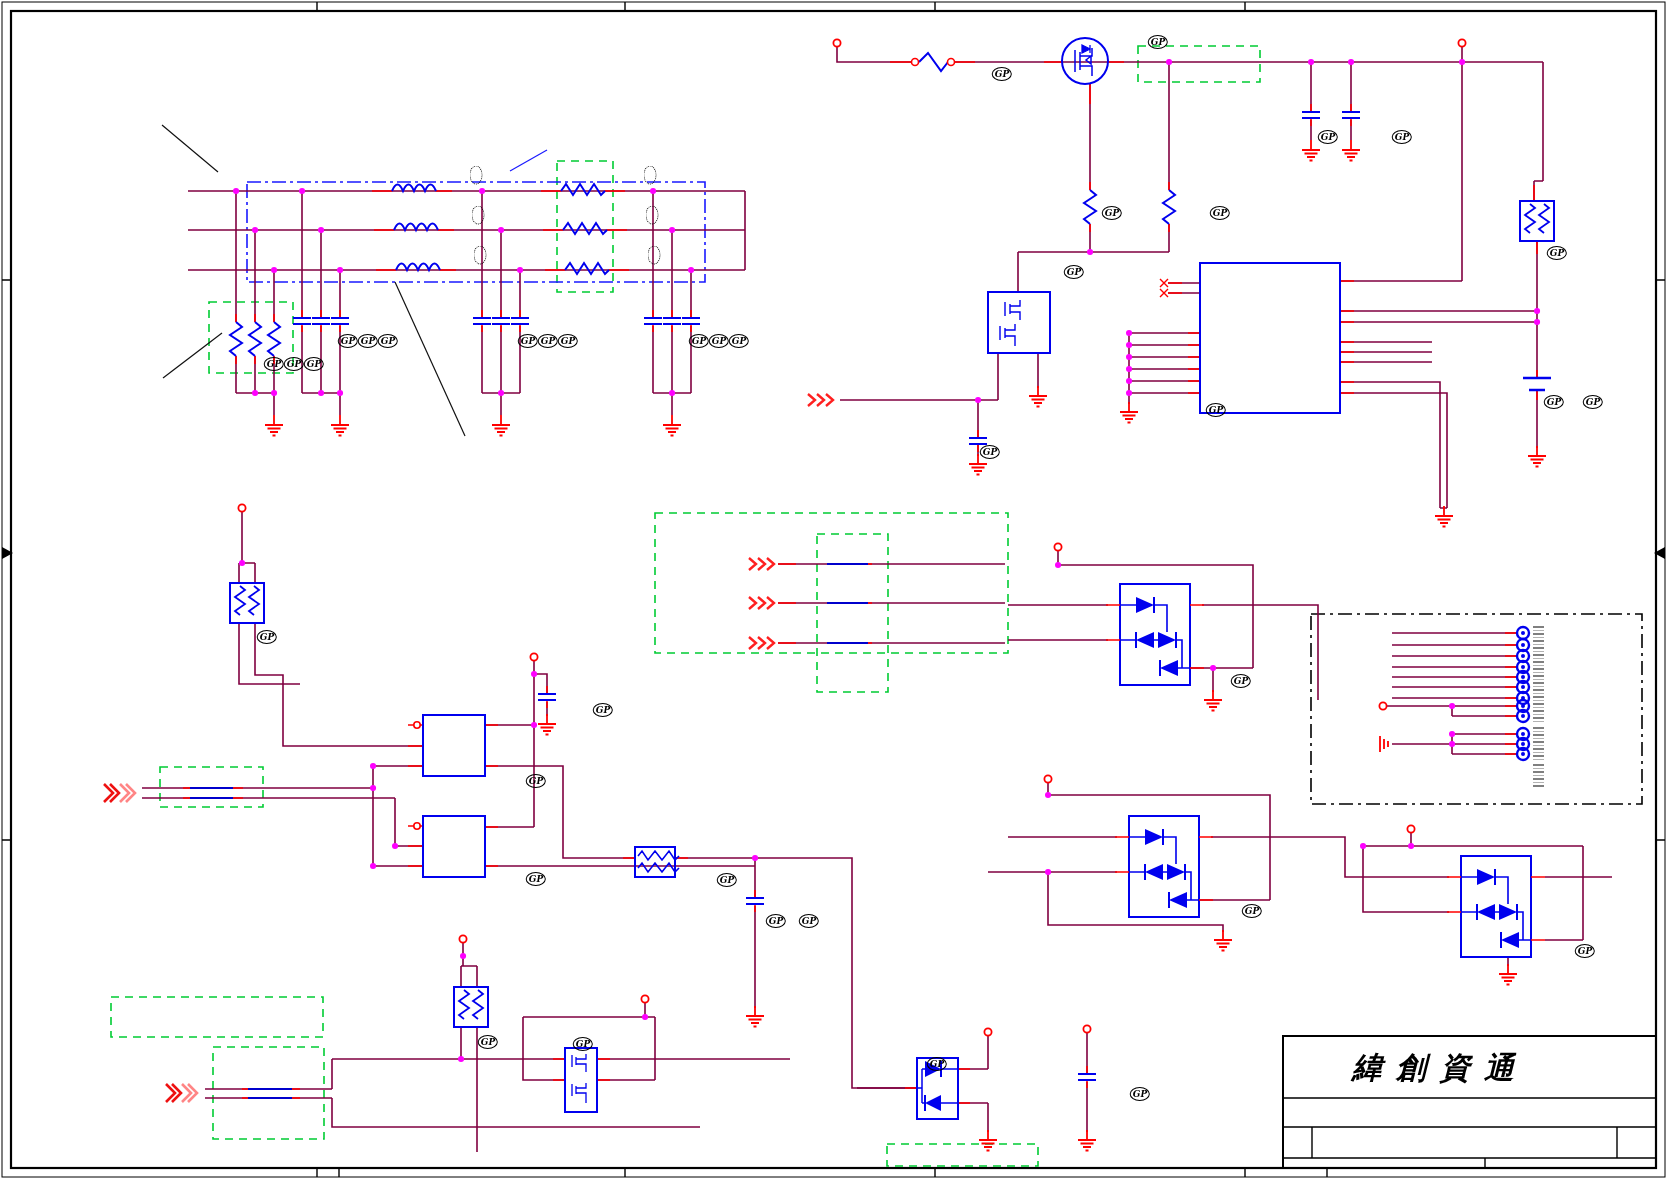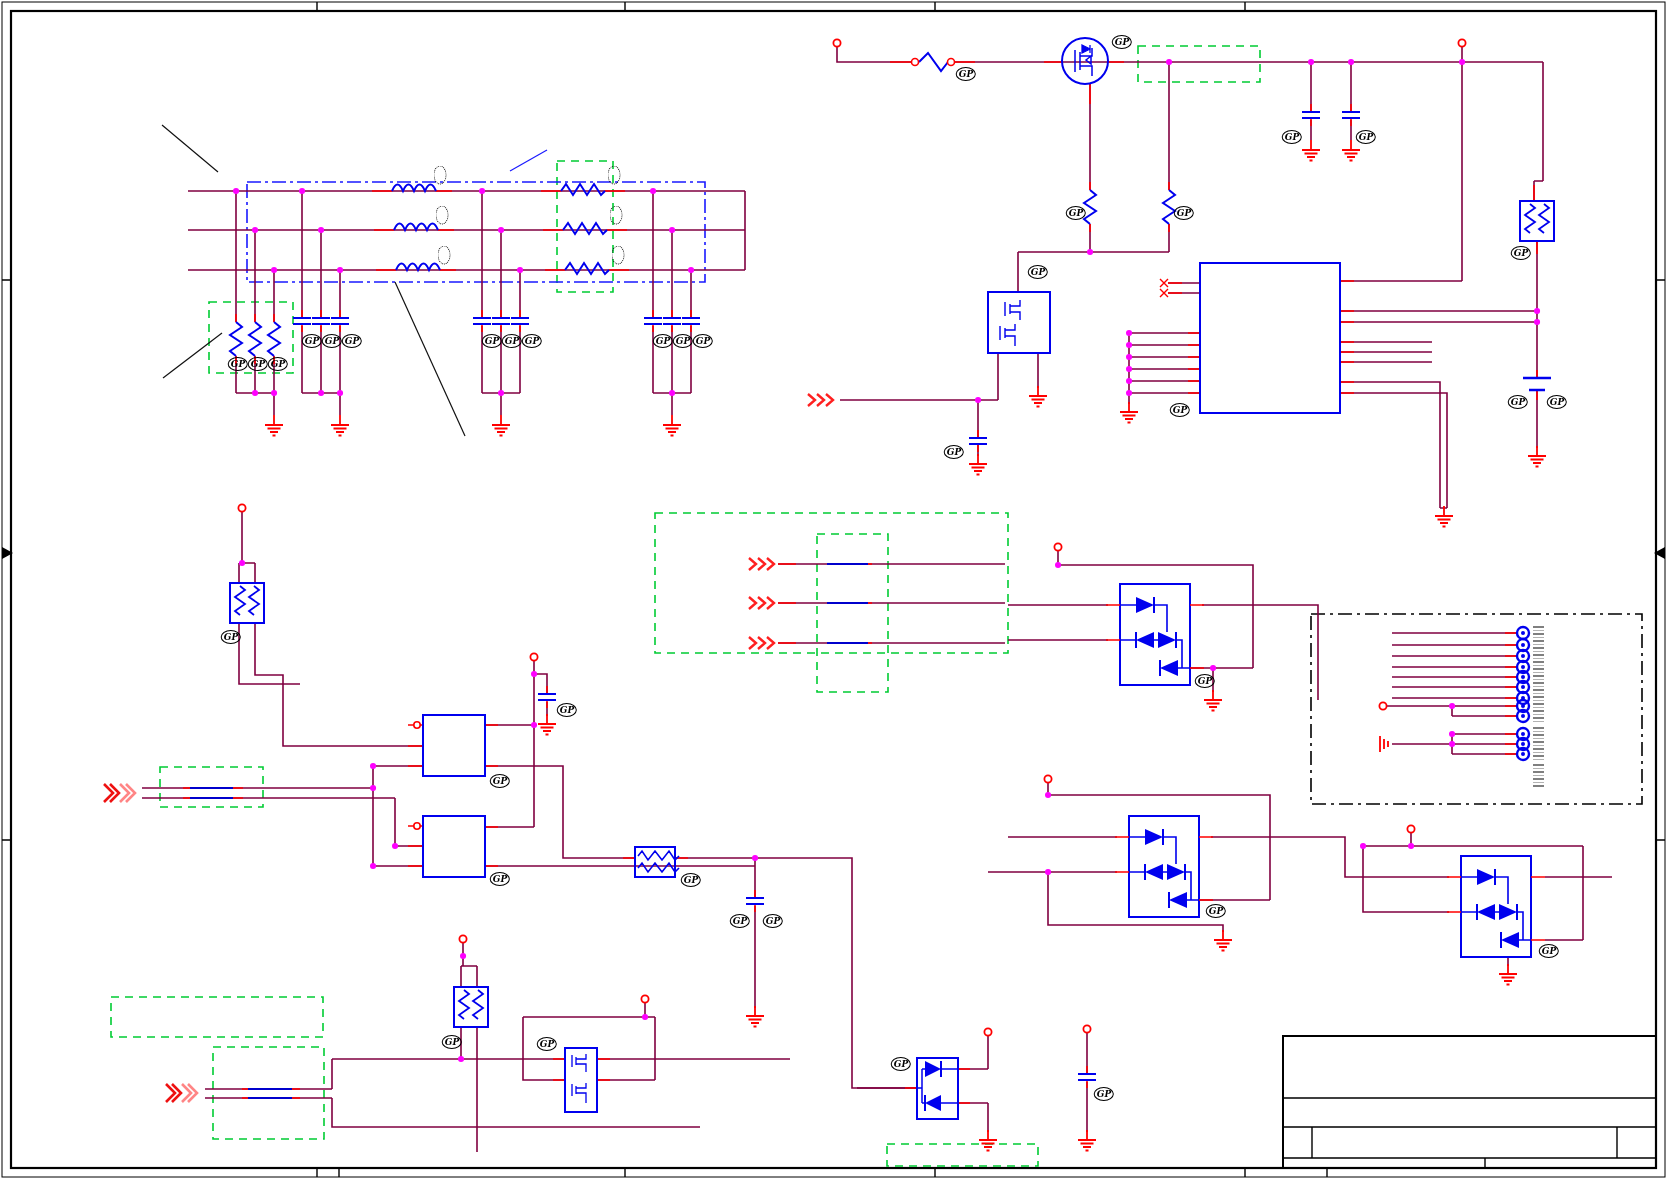--- a/index.html
+++ b/index.html
@@ -2,21 +2,21 @@
 <html><head>
 <meta charset="utf-8">
 <style>
   html,body{margin:0;padding:0;background:#888;}
   .sheet{position:relative;width:1667px;height:1179px;background:#fff;overflow:hidden;
          font-family:"DejaVu Serif", serif;}
   svg{position:absolute;left:0;top:0;}
   .badge{position:absolute;transform:translate(-50%,-50%);min-width:20px;height:14px;
          border:1.4px solid #000;border-radius:50%;display:flex;align-items:center;
          justify-content:center;font:italic bold 9px "DejaVu Serif",serif;color:#000;
-         background:transparent;padding:0 2px;box-sizing:border-box;}
+         background:transparent;padding:0 2px;box-sizing:border-box;margin-left:36px;}
   .badge.dotted{border:1.4px dotted #000;width:13px;min-width:13px;height:19px;}
   .scribble{position:absolute;width:11px;background:repeating-linear-gradient(
         to bottom,#555 0 2px,transparent 2px 4px, #999 4px 5px, transparent 5px 7px);
         opacity:.75;}
   .company{position:absolute;left:1352px;top:1048px;width:300px;
         font:italic bold 30px "DejaVu Serif",serif;letter-spacing:14px;color:#000;}
 </style>
 </head>
 <body>
 
@@ -334,20 +334,21 @@
     M1058,565h.1 M1048,795h.1 M1048,872h.1 M1213,668h.1 M1411,846h.1 M1363,846h.1
     M1452,706h.1 M1452,734h.1 M1452,744h.1"></path>
 
 <g stroke="#000" fill="none">
   <rect x="1283" y="1036" width="373" height="132" stroke-width="2"></rect>
   <path d="M1283,1098H1656 M1283,1127H1656 M1283,1158H1656 M1312,1127V1158 M1617,1127V1158 M1485,1158V1168" stroke-width="1.4"></path>
   <path d="M339,1168V1177 M1327,1168V1177" stroke-width="1.4"></path>
 </g>
 </svg>
 
+<div class="company">緯創資通</div>
 
 <div class="scribble" style="left:1533px;top:626px;height:98px;"></div>
 <div class="scribble" style="left:1533px;top:727px;height:34px;"></div>
 <div class="scribble" style="left:1533px;top:764px;height:24px;"></div>
 
 <div class="badge" style="left:238px;top:364px">GP</div>
 <div class="badge" style="left:258px;top:364px">GP</div>
 <div class="badge" style="left:278px;top:364px">GP</div>
 <div class="badge" style="left:312px;top:341px">GP</div>
 <div class="badge" style="left:332px;top:341px">GP</div>

